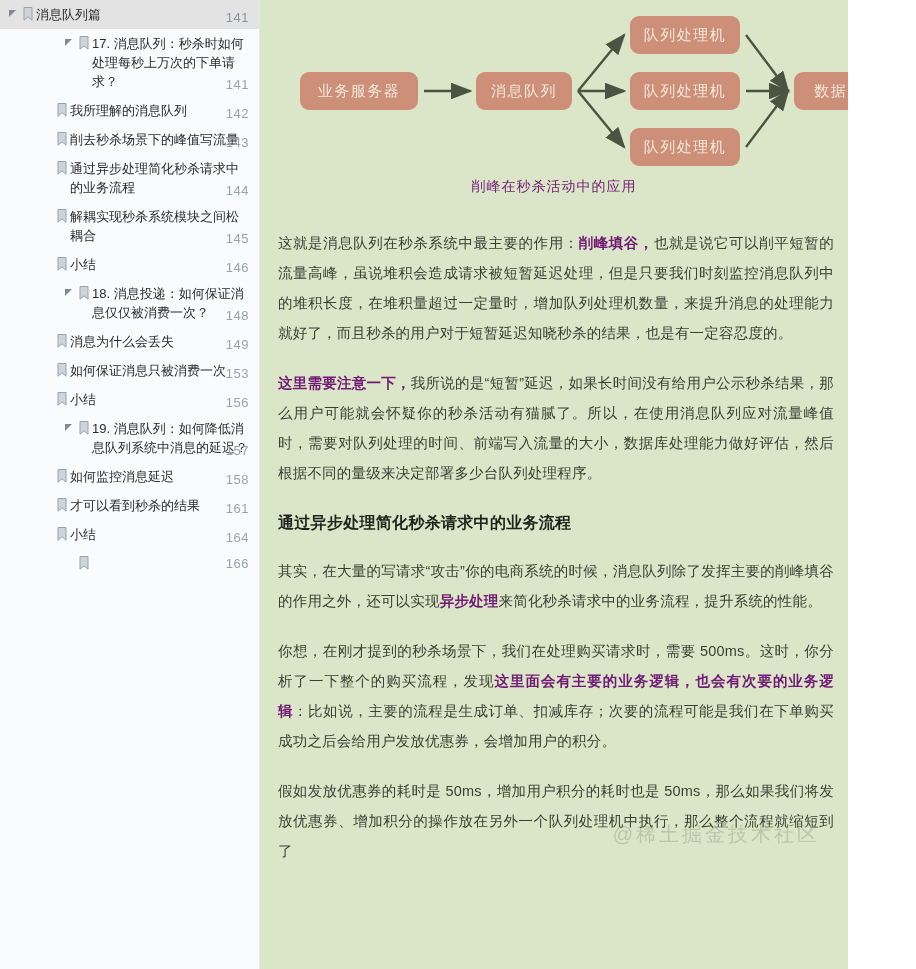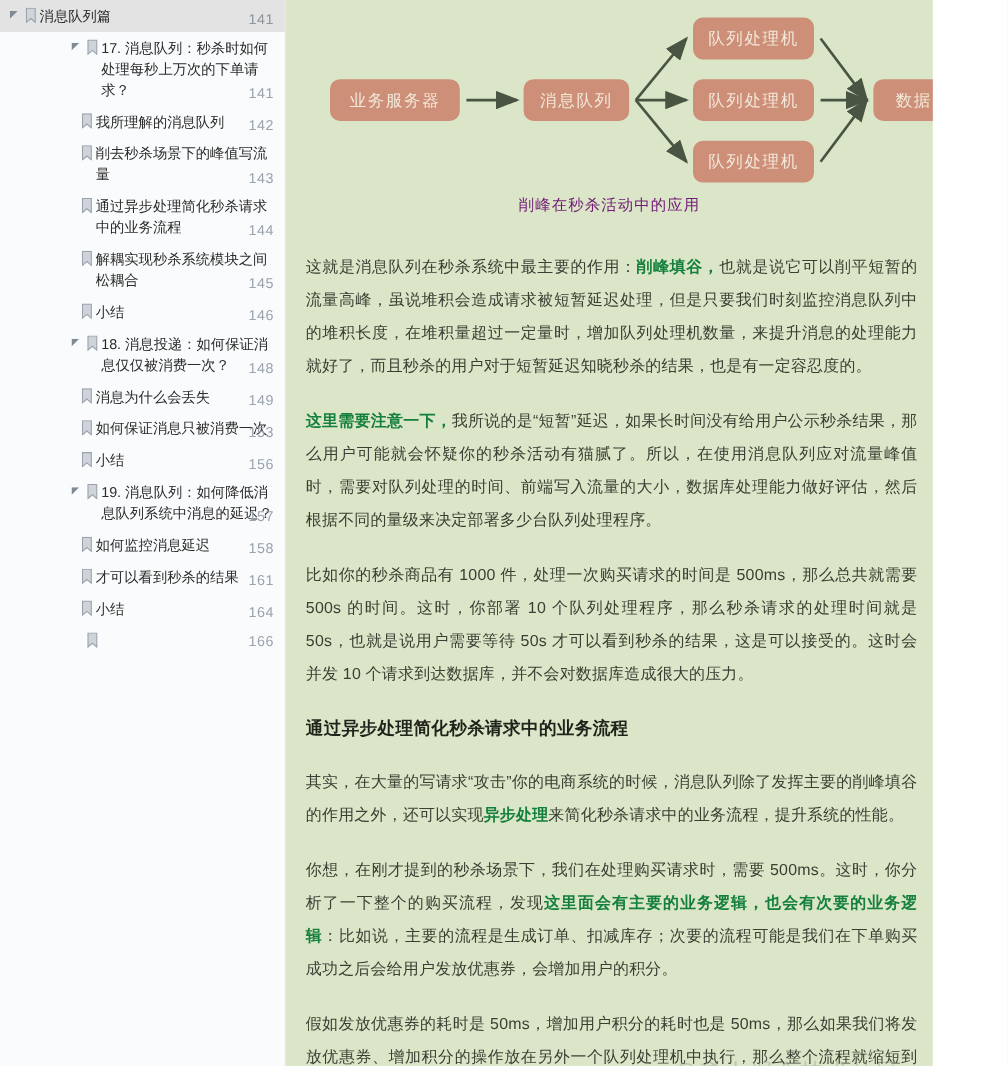--- a/index.html
+++ b/index.html
@@ -54,21 +54,21 @@
     bottom: 4px;
     font-size: 13px;
     color: #9aa3ad;
     letter-spacing: 0.5px;
     font-family: "Liberation Sans", sans-serif;
   }
   .outline-row.selected .pagenum { color: #8d959d; }
   
   .lvl0 { padding-left: 6px; }
   .lvl1 { padding-left: 14px; margin-left: 48px; }
-  .lvl2 { padding-left: 57px; }
+  .lvl2 { padding-left: 40px; }
 
   
   #content {
     flex: 1 1 auto;
     height: 969px;
     background: #dbe6c8;
     position: relative;
     overflow: hidden;
   }
   #page-inner { padding: 0; position: relative; }
@@ -97,21 +97,21 @@
   
   #textbody { padding: 18px 14px 0 18px; }
   .para {
     font-size: 14.5px;
     line-height: 30px;
     color: #3a3f33;
     margin-bottom: 20px;
     text-align: justify;
     letter-spacing: 0.2px;
   }
-  .para b, .para strong { font-weight: bold; color: #15803d; }
+  .para b, .para strong { font-weight: bold; color: #701a75; }
   h2.subhead {
     font-size: 16px;
     line-height: 30px;
     font-weight: bold;
     color: #1f231a;
     margin: 8px 0 18px 0;
     letter-spacing: 0.3px;
   }
   #watermark {
     position: absolute;
@@ -354,21 +354,20 @@
                 <text x="579" y="96" text-anchor="middle" class="dbox-text">数据库</text>
               </g>
             </g>
         </svg>
         <div id="diagram-caption">削峰在秒杀活动中的应用</div>
       </div>
 
       <div id="textbody">
         <p class="para">这就是消息队列在秒杀系统中最主要的作用：<b>削峰填谷，</b>也就是说它可以削平短暂的流量高峰，虽说堆积会造成请求被短暂延迟处理，但是只要我们时刻监控消息队列中的堆积长度，在堆积量超过一定量时，增加队列处理机数量，来提升消息的处理能力就好了，而且秒杀的用户对于短暂延迟知晓秒杀的结果，也是有一定容忍度的。</p>
         <p class="para"><b>这里需要注意一下，</b>我所说的是“短暂”延迟，如果长时间没有给用户公示秒杀结果，那么用户可能就会怀疑你的秒杀活动有猫腻了。所以，在使用消息队列应对流量峰值时，需要对队列处理的时间、前端写入流量的大小，数据库处理能力做好评估，然后根据不同的量级来决定部署多少台队列处理程序。</p>
-        <p class="para">比如你的秒杀商品有 1000 件，处理一次购买请求的时间是 500ms，那么总共就需要 500s 的时间。这时，你部署 10 个队列处理程序，那么秒杀请求的处理时间就是 50s，也就是说用户需要等待 50s 才可以看到秒杀的结果，这是可以接受的。这时会并发 10 个请求到达数据库，并不会对数据库造成很大的压力。</p>
         <h2 class="subhead">通过异步处理简化秒杀请求中的业务流程</h2>
         <p class="para">其实，在大量的写请求“攻击”你的电商系统的时候，消息队列除了发挥主要的削峰填谷的作用之外，还可以实现<b>异步处理</b>来简化秒杀请求中的业务流程，提升系统的性能。</p>
         <p class="para">你想，在刚才提到的秒杀场景下，我们在处理购买请求时，需要 500ms。这时，你分析了一下整个的购买流程，发现<b>这里面会有主要的业务逻辑，也会有次要的业务逻辑</b>：比如说，主要的流程是生成订单、扣减库存；次要的流程可能是我们在下单购买成功之后会给用户发放优惠券，会增加用户的积分。</p>
         <p class="para">假如发放优惠券的耗时是 50ms，增加用户积分的耗时也是 50ms，那么如果我们将发放优惠券、增加积分的操作放在另外一个队列处理机中执行，那么整个流程就缩短到了</p>
       </div>
 
       <div id="watermark">@稀土掘金技术社区</div>
     </div>
   </div>
 

